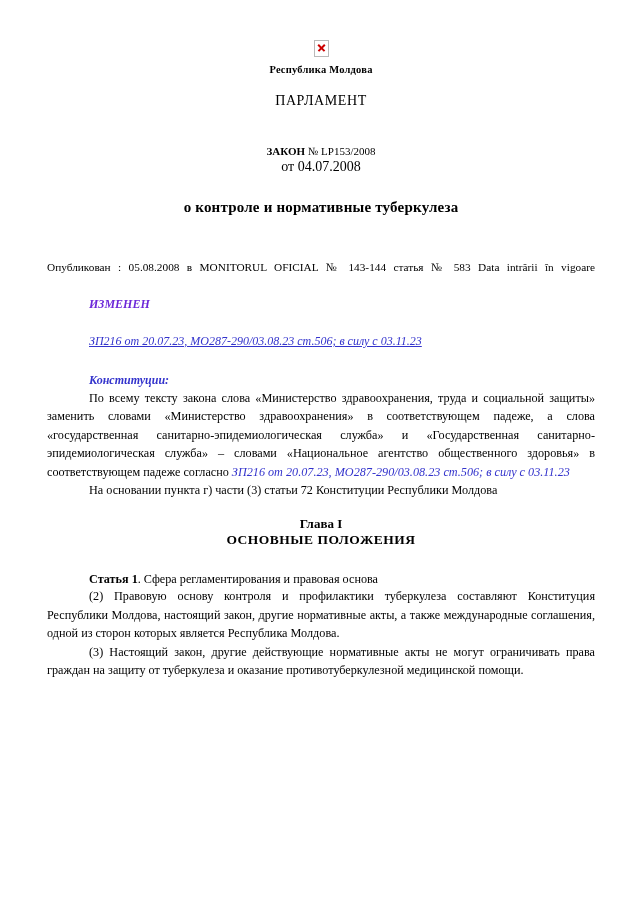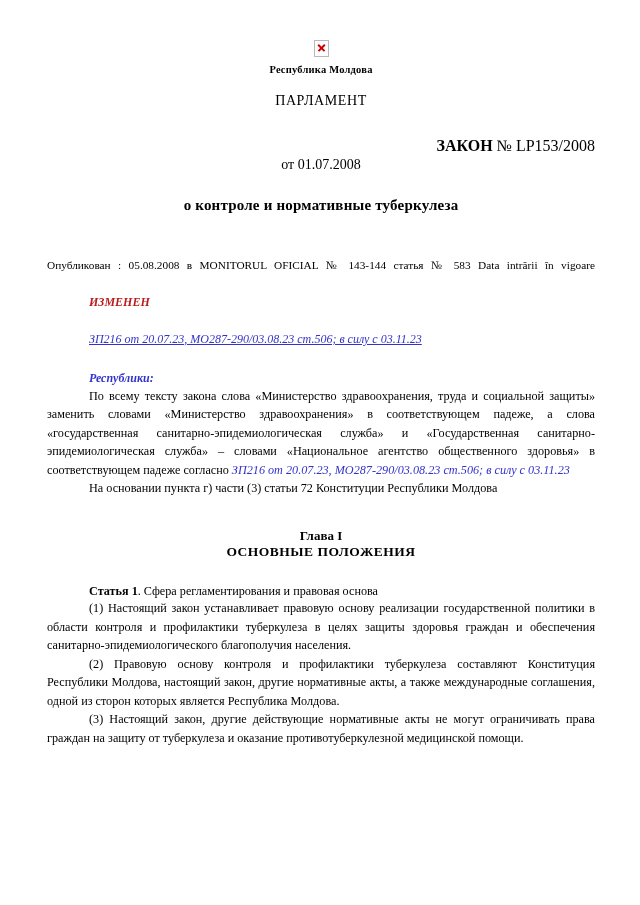--- a/index.html
+++ b/index.html
@@ -58,23 +58,22 @@
     letter-spacing: 0.2px;
     margin-top: 3px;
   }
   .parlament {
     font-size: 14px;
     font-weight: normal;
     letter-spacing: 0.6px;
     margin-top: 18px;
   }
   .law-line {
-    font-size: 16px;
-    margin-top: 28px;
-    text-align: right;
+    font-size: 11px;
+    margin-top: 36px;
   }
   .law-line .bold { font-weight: bold; }
   .law-date {
     font-size: 14px;
     margin-top: 2px;
   }
   .doc-title {
     font-size: 15px;
     font-weight: bold;
     margin-top: 24px;
@@ -85,21 +84,21 @@
   .published {
     font-size: 11.3px;
     margin-top: 44px;
     text-align: justify;
     text-align-last: justify;
     line-height: 1.3;
   }
 
   
   .amended {
-    color: #b91c1c;
+    color: #6d28d9;
     font-style: italic;
     font-weight: bold;
     font-size: 12px;
     margin-top: 22px;
     padding-left: 42px;
   }
   .amend-link {
     display: block;
     color: #3333cc;
     font-style: italic;
@@ -139,21 +138,21 @@
   }
   .spaced-para-sm {
     margin-top: 18px;
   }
 
   
   .chapter {
     text-align: center;
     font-size: 13px;
     font-weight: bold;
-    margin-top: 30px;
+    margin-top: 16px;
   }
   .chapter-title {
     text-align: center;
     font-size: 13.5px;
     font-weight: bold;
     letter-spacing: 0.5px;
   }
   .article-head {
     font-size: 12.2px;
     margin-top: 24px;
@@ -164,42 +163,41 @@
 </head>
 <body>
 
 <div class="page">
 
   <div class="masthead">
     <div class="broken-image"></div>
     <div class="republic">Республика Молдова</div>
     <div class="parlament">ПАРЛАМЕНТ</div>
     <div class="law-line"><span class="bold">ЗАКОН</span> <span>№ LP153/2008</span></div>
-    <div class="law-date">от 01.07.2008</div>
+    <div class="law-date">от 04.07.2008</div>
     <div class="doc-title">о контроле и нормативные туберкулеза</div>
   </div>
 
   <div class="published">Опубликован : 05.08.2008 в MONITORUL OFICIAL № 143-144 статья № 583 Data intrării în vigoare</div>
 
   <div class="amended">ИЗМЕНЕН</div>
 
   <a class="amend-link">ЗП216 от 20.07.23, МО287-290/03.08.23 ст.506; в силу с 03.11.23</a>
 
-  <div class="note-label">Республики:</div>
+  <div class="note-label">Конституции:</div>
 
   <p class="body note-body"><span>По всему тексту закона слова «Министерство здравоохранения, труда и социальной защиты» заменить словами «Министерство здравоохранения» в соответствующем падеже, а слова «государственная санитарно-эпидемиологическая служба» и «Государственная санитарно-эпидемиологическая служба» – словами «Национальное агентство общественного здоровья» в соответствующем падеже согласно </span><span class="inline-ref">ЗП216 от 20.07.23, МО287-290/03.08.23 ст.506; в силу с 03.11.23</span></p>
 
   <p class="body spaced-para">На основании пункта г) части (3) статьи 72 Конституции Республики Молдова</p>
 
 
   <div class="chapter">Глава I</div>
 
   <div class="chapter-title">ОСНОВНЫЕ ПОЛОЖЕНИЯ</div>
 
   <div class="article-head"><span class="bold">Статья 1</span><span>. Сфера регламентирования и правовая основа</span></div>
 
-  <p class="body spaced-para">(1) Настоящий закон устанавливает правовую основу реализации государственной политики в области контроля и профилактики туберкулеза в целях защиты здоровья граждан и обеспечения санитарно-эпидемиологического благополучия населения.</p>
 
   <p class="body spaced-para">(2) Правовую основу контроля и профилактики туберкулеза составляют Конституция Республики Молдова, настоящий закон, другие нормативные акты, а также международные соглашения, одной из сторон которых является Республика Молдова.</p>
 
   <p class="body spaced-para">(3) Настоящий закон, другие действующие нормативные акты не могут ограничивать права граждан на защиту от туберкулеза и оказание противотуберкулезной медицинской помощи.</p>
 
 </div>
 
 </body></html>

